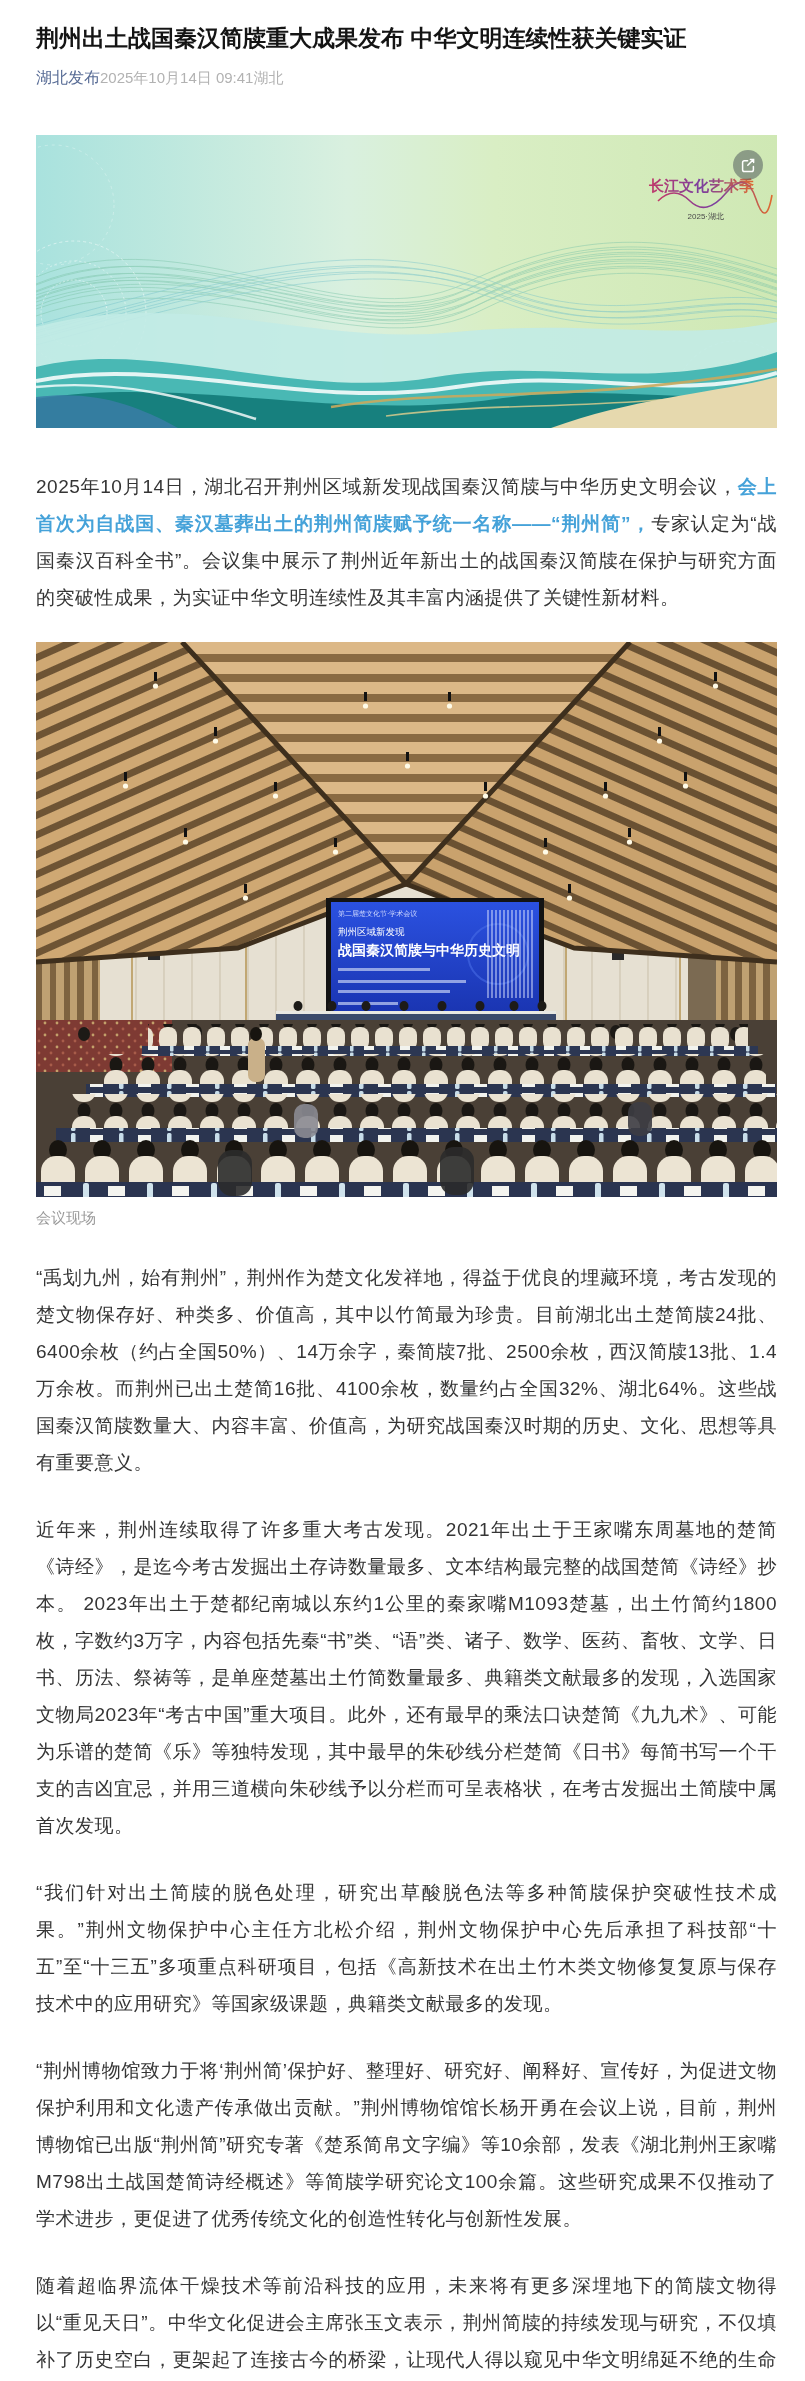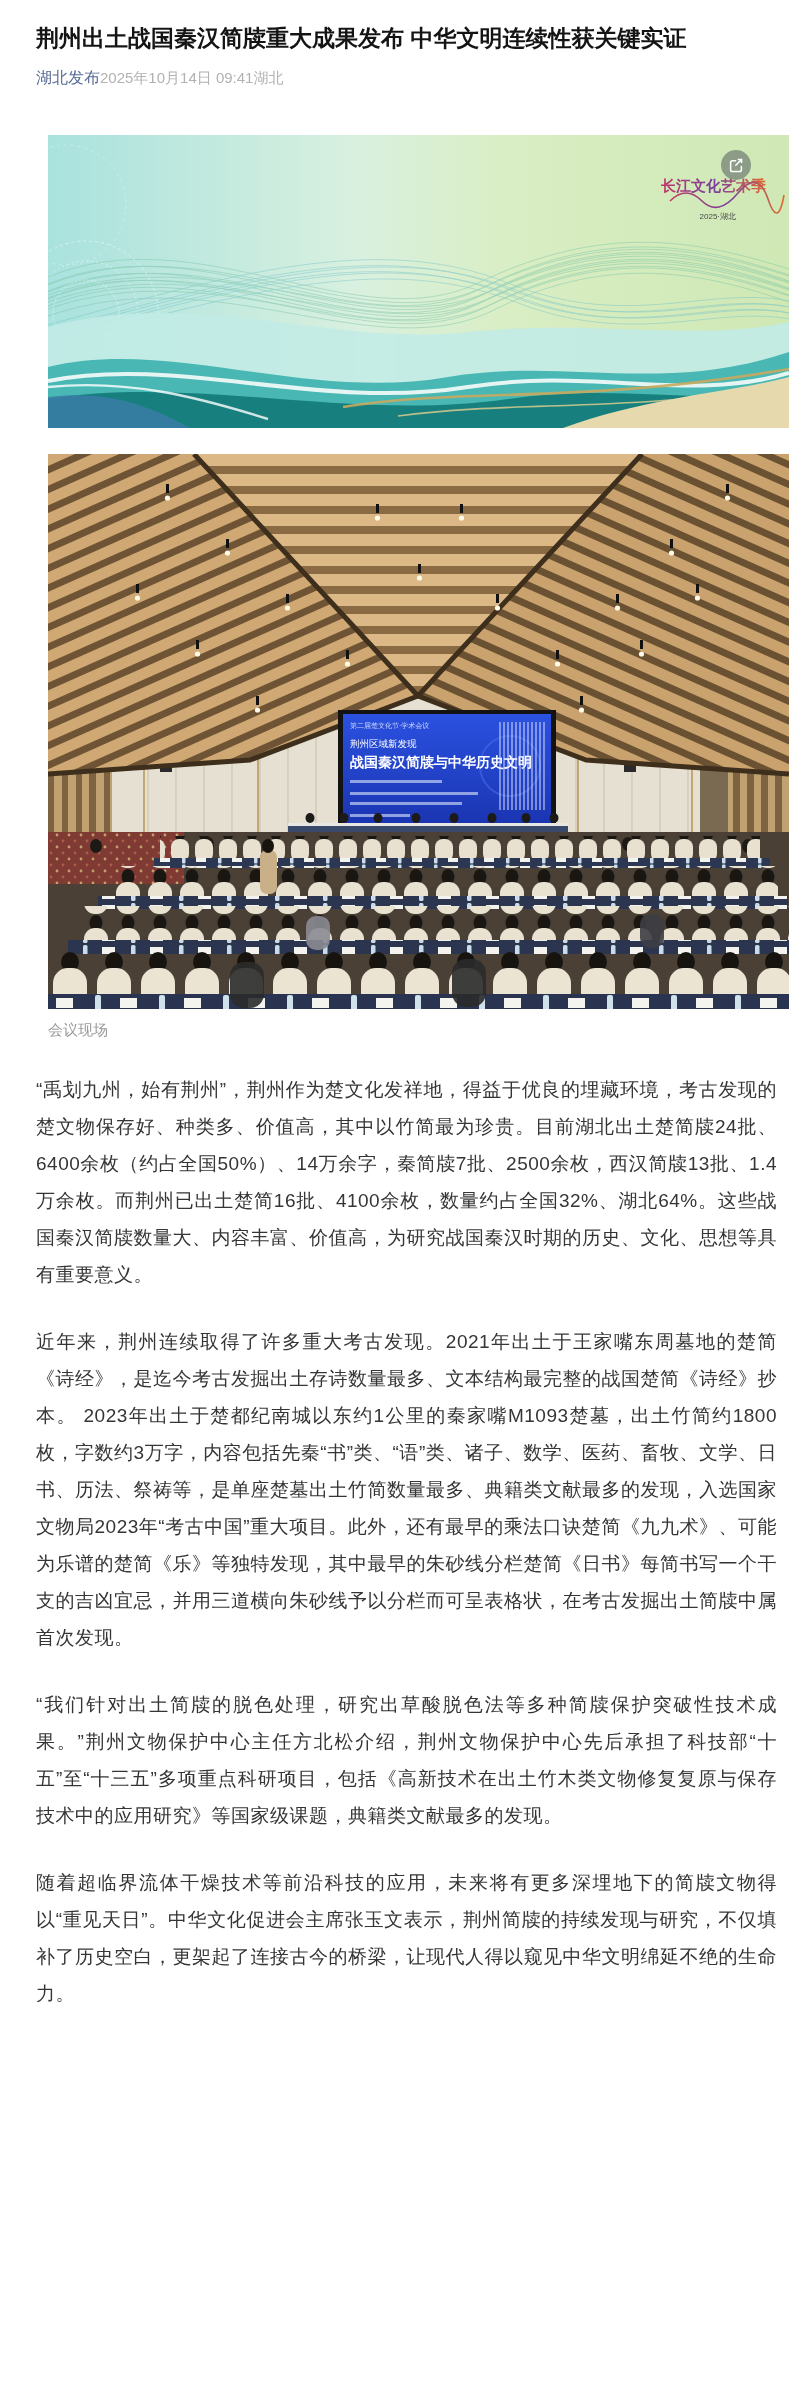--- a/index.html
+++ b/index.html
@@ -1,21 +1,21 @@
 <!DOCTYPE html>
 <html><head>
 <meta charset="utf-8">
 <style>
   html,body{margin:0;padding:0;background:#fff;}
   body{width:805px;font-family:"Liberation Sans","DejaVu Sans",sans-serif;color:#343434;}
   .wrap{padding:12px 28px 30px 36px;}
   h1.title{font-size:23px;line-height:1.42;color:#141414;font-weight:700;margin:10px 0 13px;}
   .meta{display:flex;align-items:baseline;font-size:15px;color:#b2b2b2;}
   .meta .src{color:#576b95;font-size:16px;cursor:pointer;text-decoration:none;}
-  figure{margin:12px;}
+  figure{margin:0;}
   .banner{position:relative;margin-top:46px;height:293px;}
   .banner svg{display:block;}
   .share{position:absolute;top:15px;right:14px;width:30px;height:30px;border-radius:50%;
          background:rgba(90,100,100,.58);display:flex;align-items:center;justify-content:center;cursor:pointer;}
   p.para{font-size:19px;line-height:37px;letter-spacing:.5px;text-align:justify;
          color:#353535;margin:30px 0;}
   p.para.first{margin-top:40px;margin-bottom:26px;}
   .hl{color:#45a2d9;font-weight:700;}
   .photo{margin-top:26px;}
   .photo svg{display:block;}
@@ -103,20 +103,21 @@
     </svg>
 
     <div class="share">
       <svg width="16" height="16" viewBox="0 0 16 16">
         <path d="M13.4,9.6 v3.2 a1.8,1.8 0 0 1 -1.8,1.8 h-7.2 a1.8,1.8 0 0 1 -1.8,-1.8 v-7.2 a1.8,1.8 0 0 1 1.8,-1.8 h3.2" fill="none" stroke="#fff" stroke-width="1.5" stroke-linecap="round"></path>
         <path d="M10.4,2.4 h3.2 v3.2 M13.2,2.8 l-5.4,5.4" fill="none" stroke="#fff" stroke-width="1.5" stroke-linecap="round"></path>
       </svg>
     </div>
   </figure>
 
+  <p class="para first"><span>2025年10月14日，湖北召开荆州区域新发现战国秦汉简牍与中华历史文明会议，</span><span class="hl">会上首次为自战国、秦汉墓葬出土的荆州简牍赋予统一名称——“荆州简”，</span><span>专家认定为“战国秦汉百科全书”。会议集中展示了荆州近年新出土的战国秦汉简牍在保护与研究方面的突破性成果，为实证中华文明连续性及其丰富内涵提供了关键性新材料。</span></p>
 
   <figure class="photo">
     <svg width="741" height="555" viewBox="0 0 741 555">
       <defs>
         <pattern id="slatA" width="18" height="18" patternUnits="userSpaceOnUse" patternTransform="rotate(-24)">
           <rect width="18" height="18" fill="#cfa873"></rect>
             <rect y="11" width="18" height="7" fill="#6e5434"></rect>
         </pattern>
         <pattern id="slatB" width="18" height="18" patternUnits="userSpaceOnUse" patternTransform="rotate(24)">
           <rect width="18" height="18" fill="#c9a26d"></rect>
@@ -304,15 +305,16 @@
           <rect x="258" y="462" width="24" height="34" rx="10" fill="#8b8b93"></rect>
         </g>
       </g>
     </svg>
     <figcaption>会议现场</figcaption>
   </figure>
 
   <p class="para">“禹划九州，始有荆州”，荆州作为楚文化发祥地，得益于优良的埋藏环境，考古发现的楚文物保存好、种类多、价值高，其中以竹简最为珍贵。目前湖北出土楚简牍24批、6400余枚（约占全国50%）、14万余字，秦简牍7批、2500余枚，西汉简牍13批、1.4万余枚。而荆州已出土楚简16批、4100余枚，数量约占全国32%、湖北64%。这些战国秦汉简牍数量大、内容丰富、价值高，为研究战国秦汉时期的历史、文化、思想等具有重要意义。</p>
   <p class="para">近年来，荆州连续取得了许多重大考古发现。2021年出土于王家嘴东周墓地的楚简《诗经》，是迄今考古发掘出土存诗数量最多、文本结构最完整的战国楚简《诗经》抄本。 2023年出土于楚都纪南城以东约1公里的秦家嘴M1093楚墓，出土竹简约1800枚，字数约3万字，内容包括先秦“书”类、“语”类、诸子、数学、医药、畜牧、文学、日书、历法、祭祷等，是单座楚墓出土竹简数量最多、典籍类文献最多的发现，入选国家文物局2023年“考古中国”重大项目。此外，还有最早的乘法口诀楚简《九九术》、可能为乐谱的楚简《乐》等独特发现，其中最早的朱砂线分栏楚简《日书》每简书写一个干支的吉凶宜忌，并用三道横向朱砂线予以分栏而可呈表格状，在考古发掘出土简牍中属首次发现。</p>
   <p class="para">“我们针对出土简牍的脱色处理，研究出草酸脱色法等多种简牍保护突破性技术成果。”荆州文物保护中心主任方北松介绍，荆州文物保护中心先后承担了科技部“十五”至“十三五”多项重点科研项目，包括《高新技术在出土竹木类文物修复复原与保存技术中的应用研究》等国家级课题，典籍类文献最多的发现。</p>
+  <p class="para">“荆州博物馆致力于将‘荆州简’保护好、整理好、研究好、阐释好、宣传好，为促进文物保护利用和文化遗产传承做出贡献。”荆州博物馆馆长杨开勇在会议上说，目前，荆州博物馆已出版“荆州简”研究专著《楚系简帛文字编》等10余部，发表《湖北荆州王家嘴M798出土战国楚简诗经概述》等简牍学研究论文100余篇。这些研究成果不仅推动了学术进步，更促进了优秀传统文化的创造性转化与创新性发展。</p>
   <p class="para">随着超临界流体干燥技术等前沿科技的应用，未来将有更多深埋地下的简牍文物得以“重见天日”。中华文化促进会主席张玉文表示，荆州简牍的持续发现与研究，不仅填补了历史空白，更架起了连接古今的桥梁，让现代人得以窥见中华文明绵延不绝的生命力。</p>
 
 </article>
 
 </body></html>

